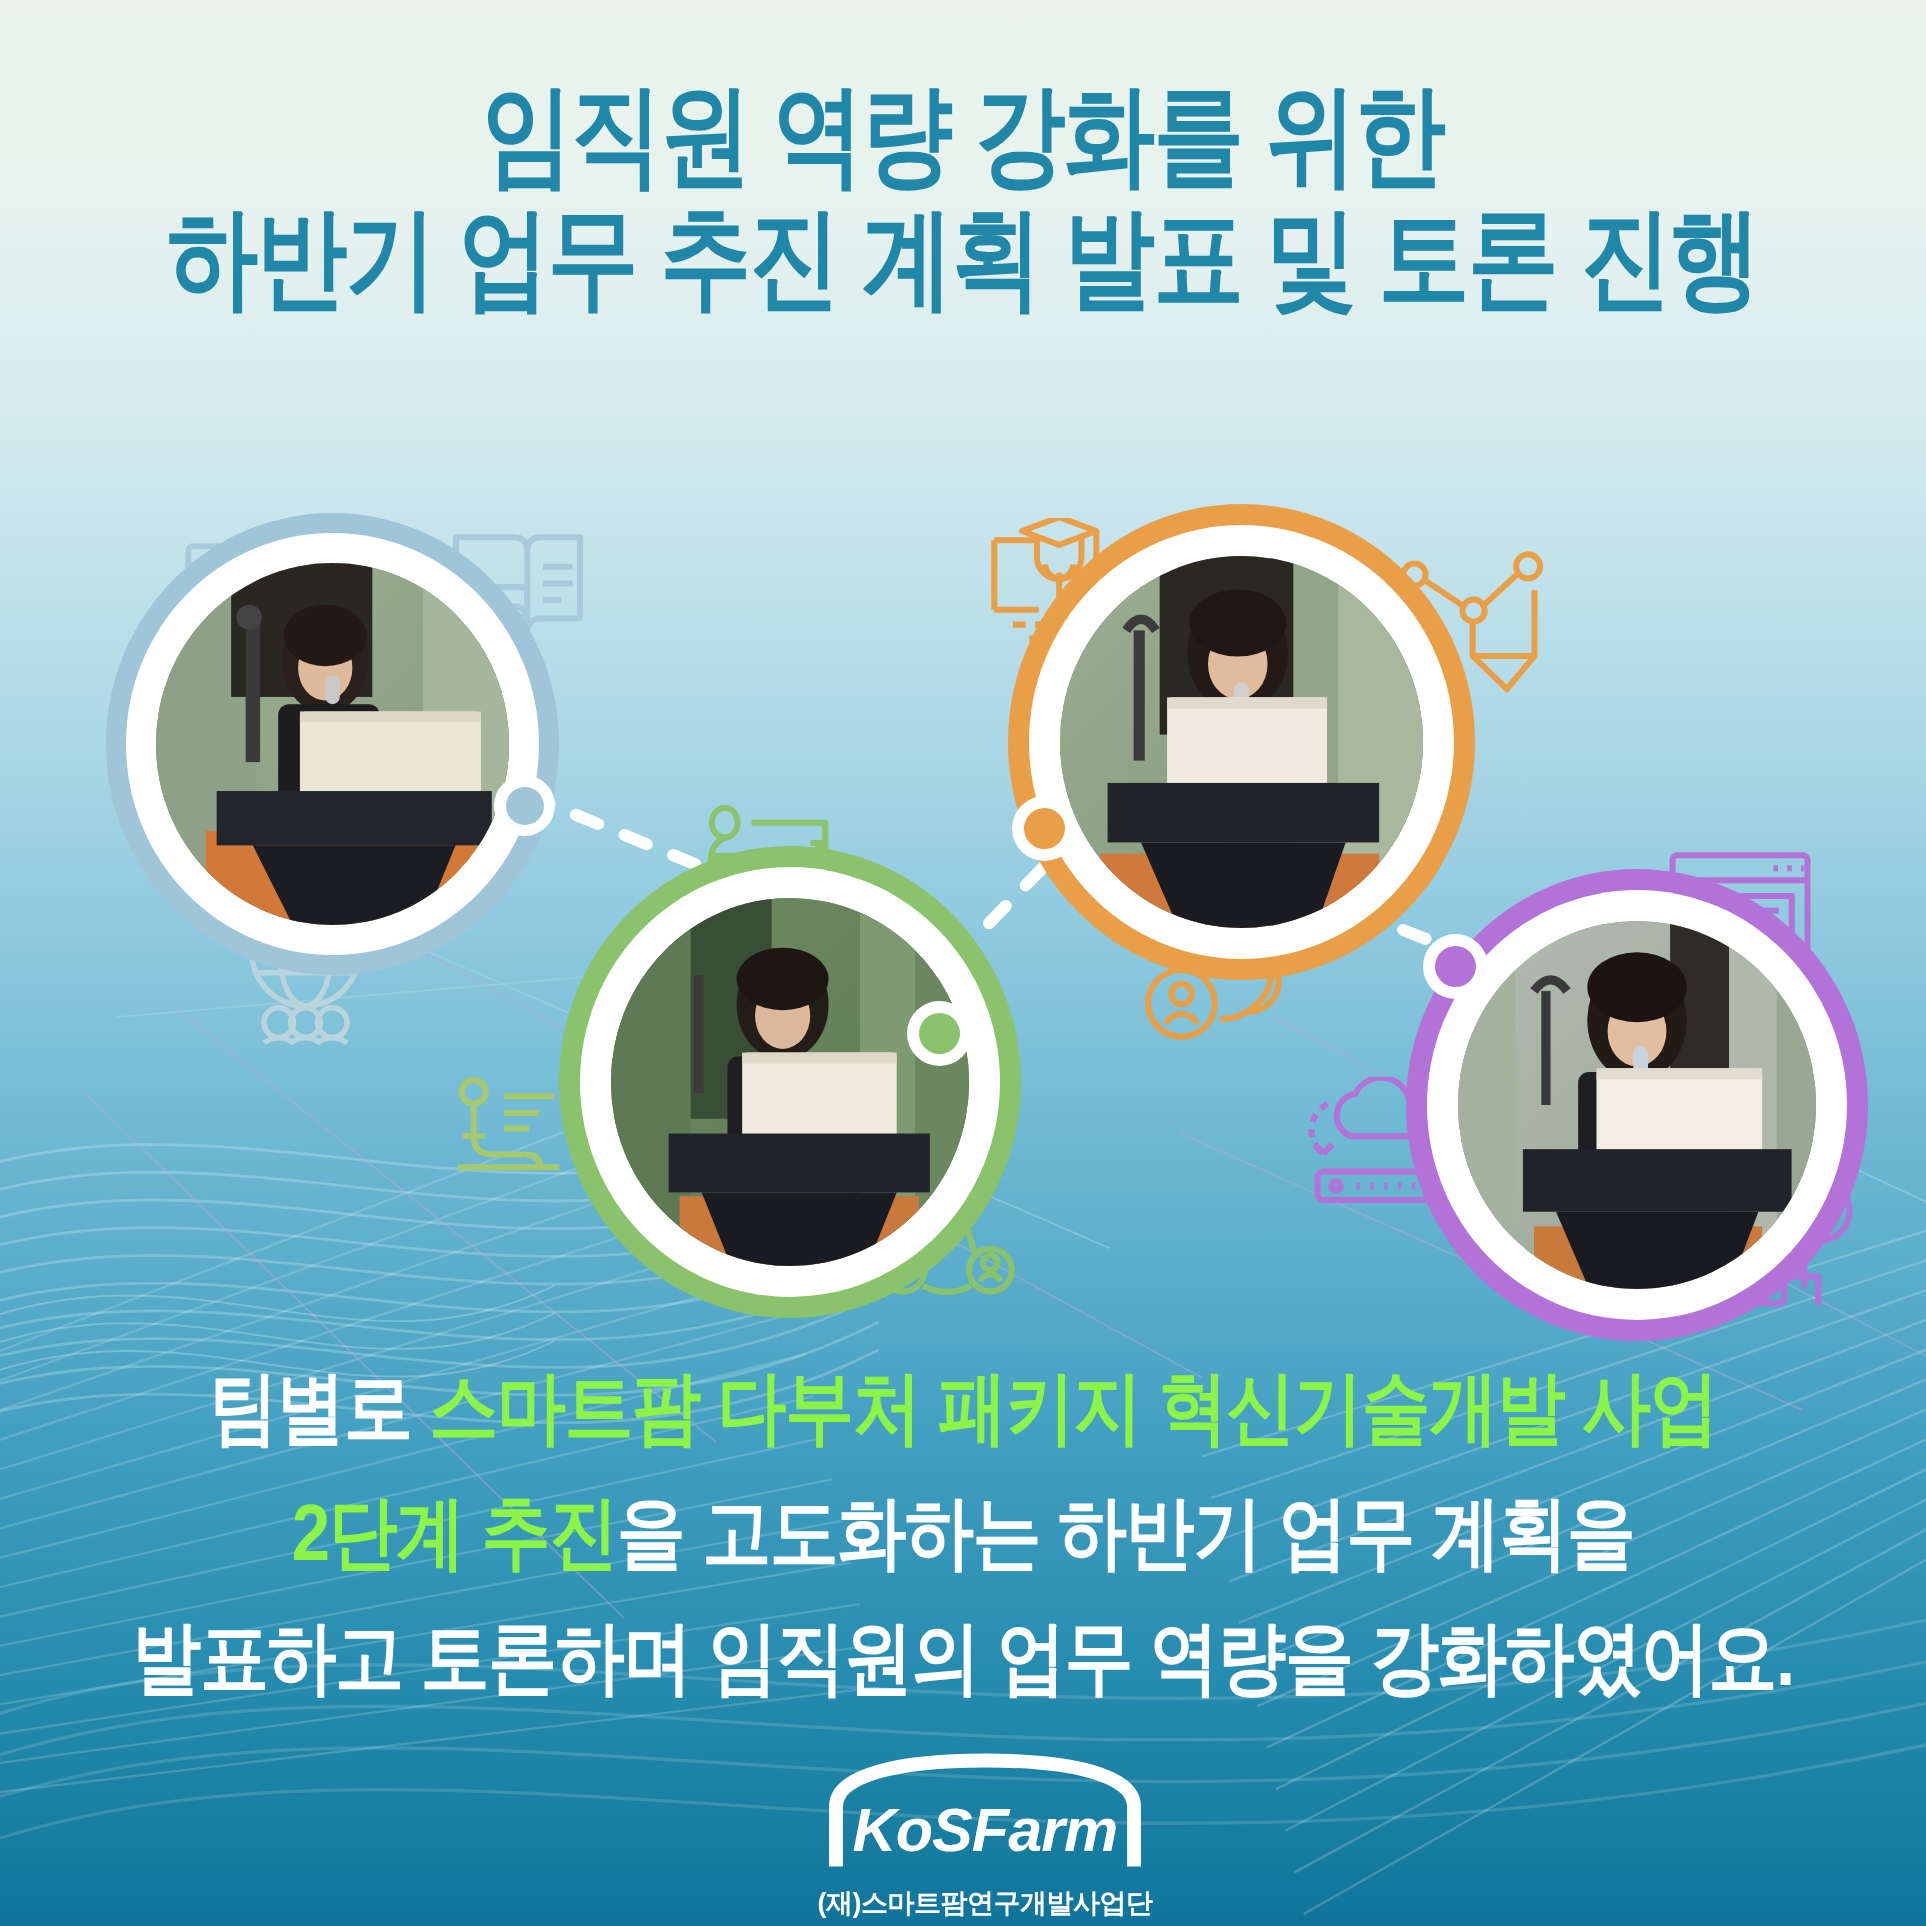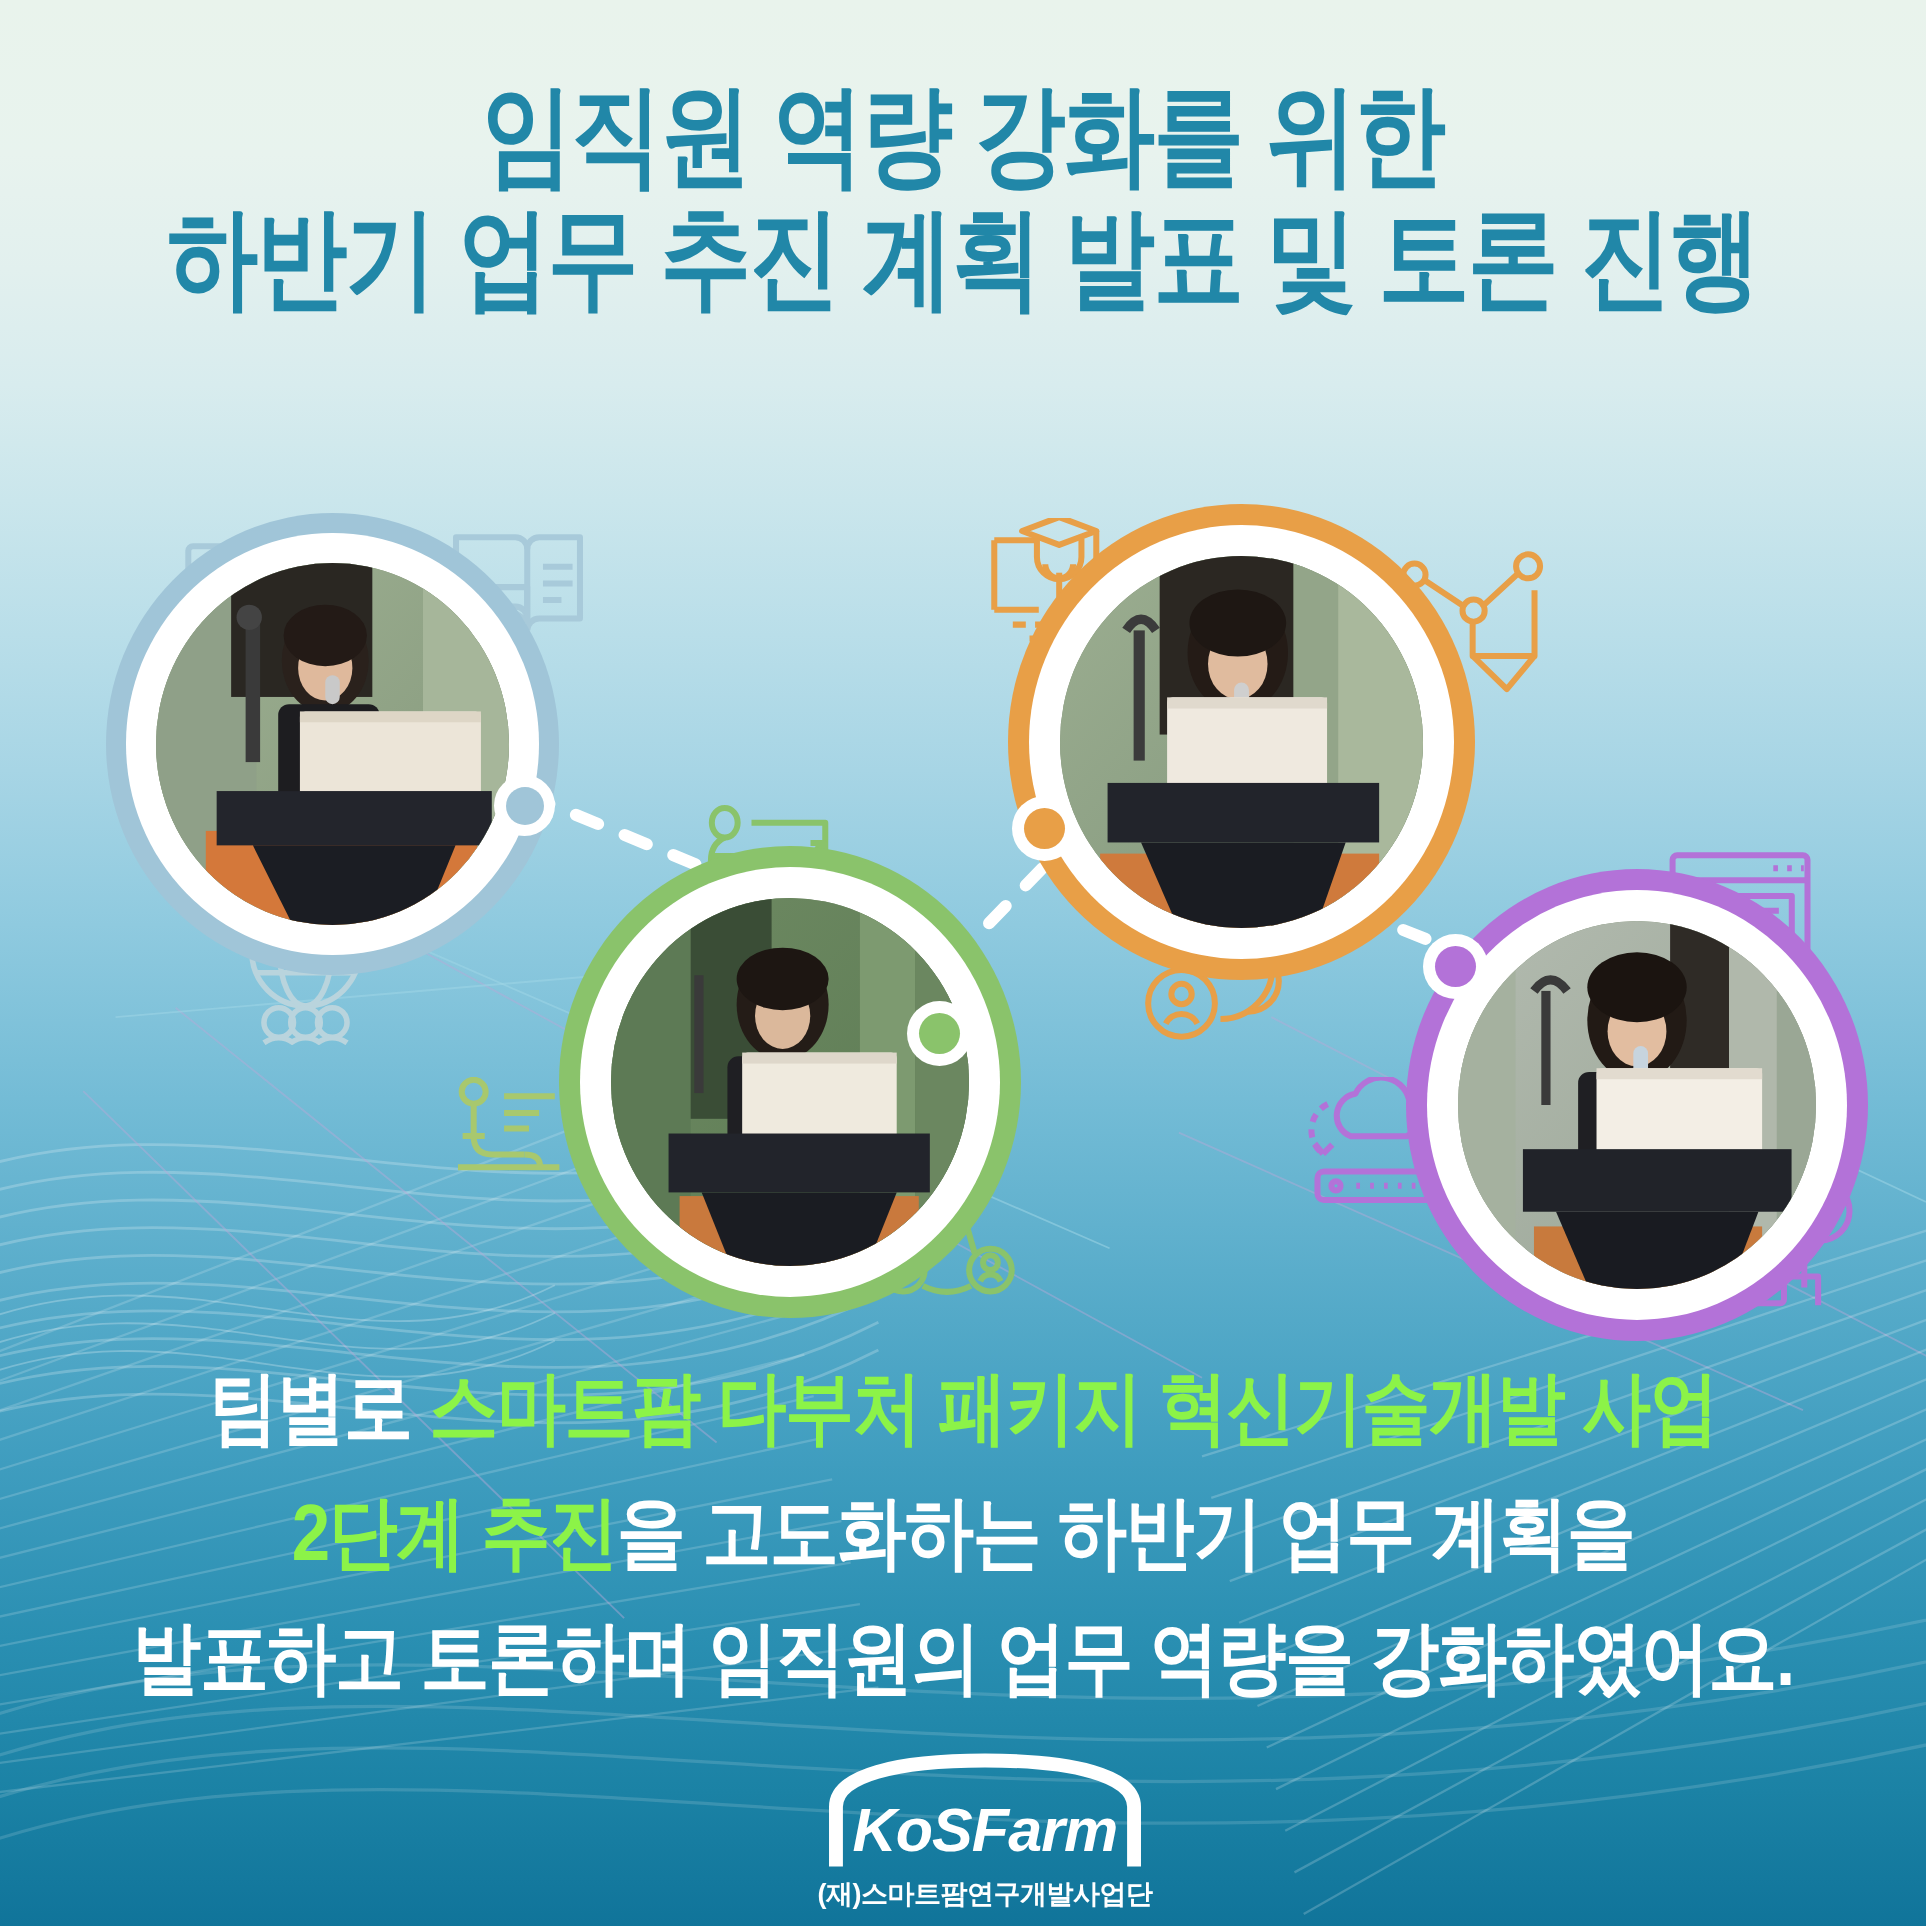--- a/index.html
+++ b/index.html
@@ -102,21 +102,21 @@
   .logo-mark{position:relative;display:inline-block;}
   .logo-arch{display:block;margin:0 auto;}
   .logo-text{
     position:relative;
     font-size:61px;font-weight:bold;font-style:italic;
     color:#ffffff;letter-spacing:-0.9px;
     margin-top:-73px;
   }
   .logo-sub{
     font-size:27px;font-weight:bold;color:#ffffff;
-    letter-spacing:-0.5px;margin-top:11px;
+    letter-spacing:-0.5px;margin-top:20px;
   }
 </style>
 </head>
 <body>
 
 <div id="card">
 
   <svg class="bg-lines" viewBox="0 0 4166 4166" preserveAspectRatio="none">
     <defs>
       <linearGradient id="gwave" x1="0" y1="0" x2="0" y2="1">

